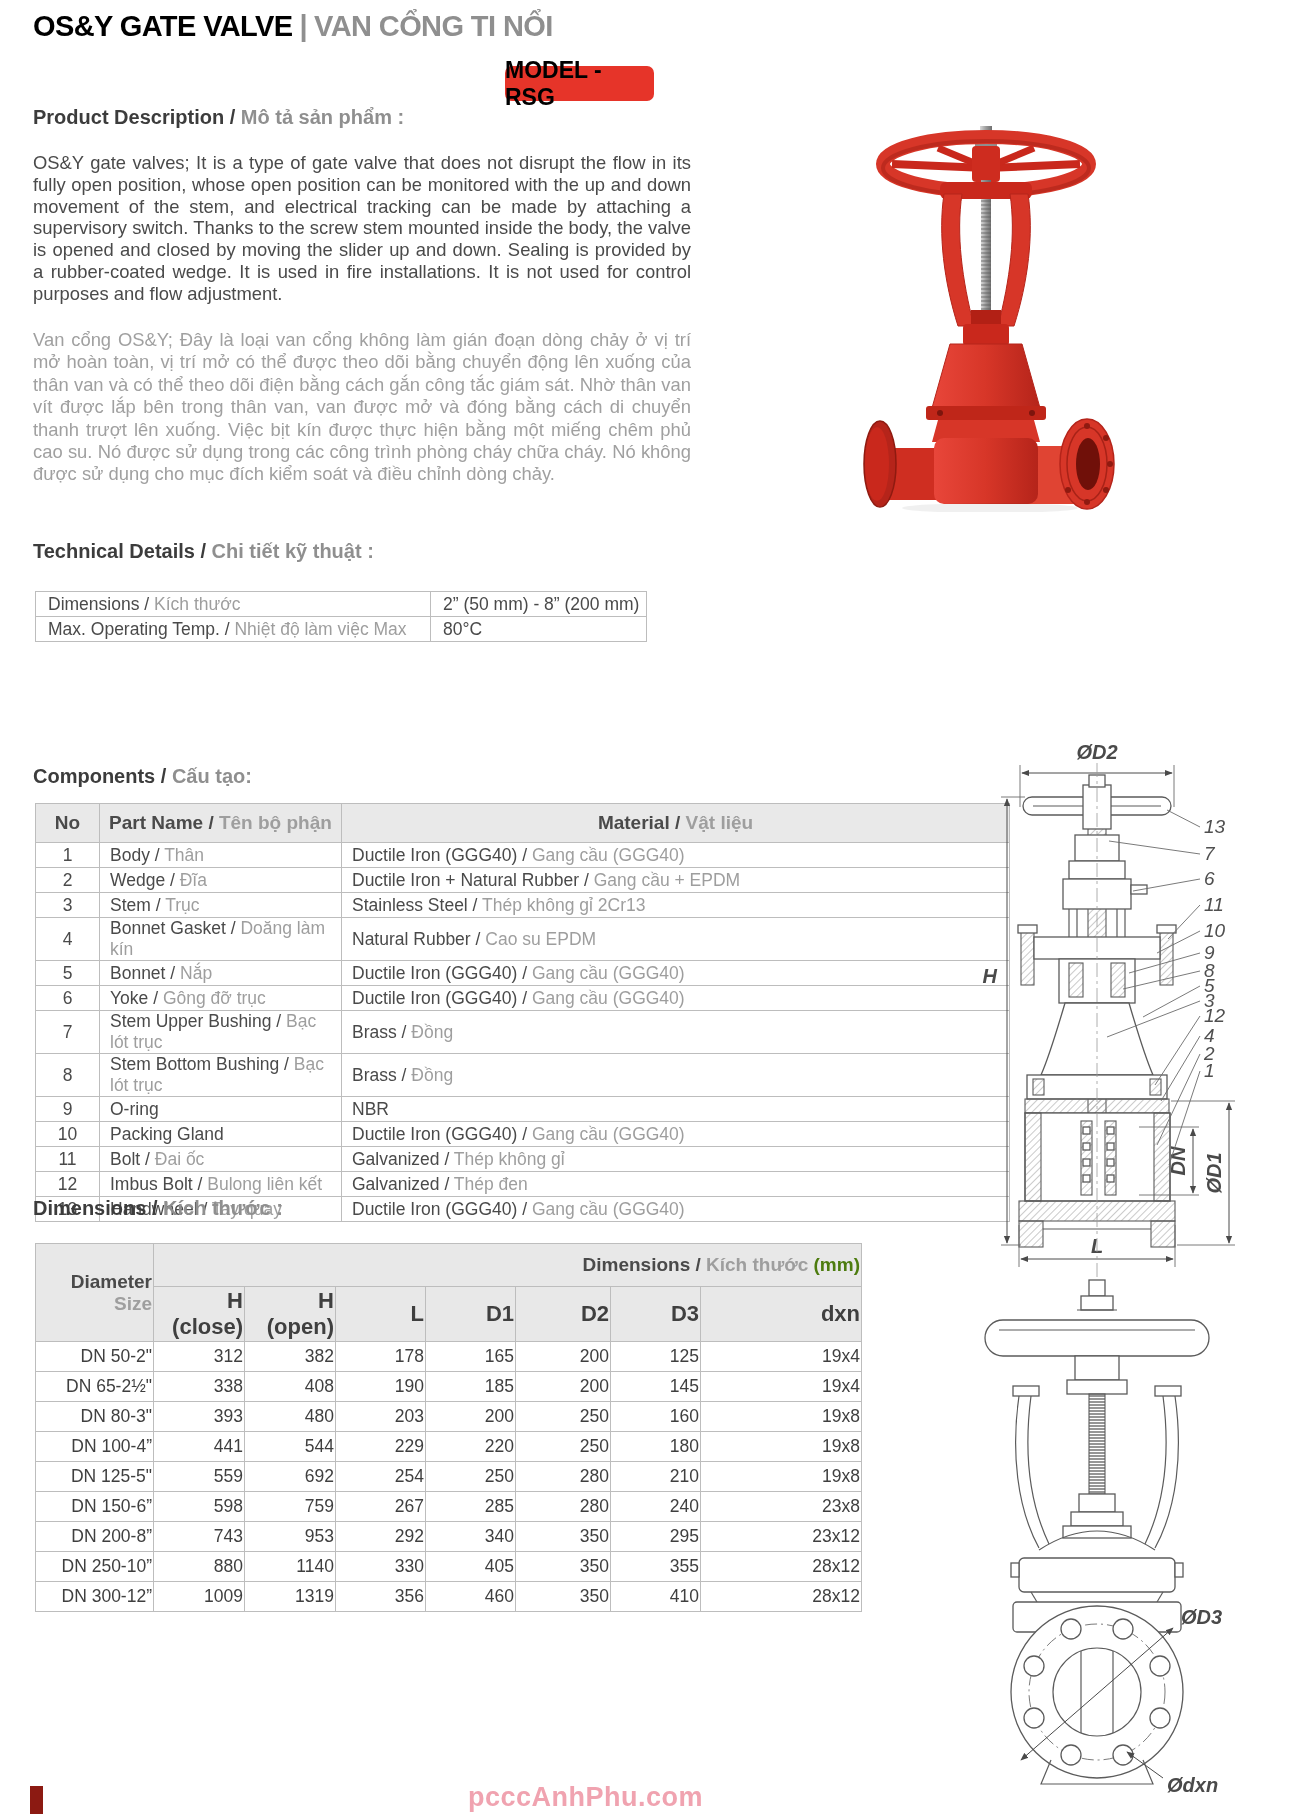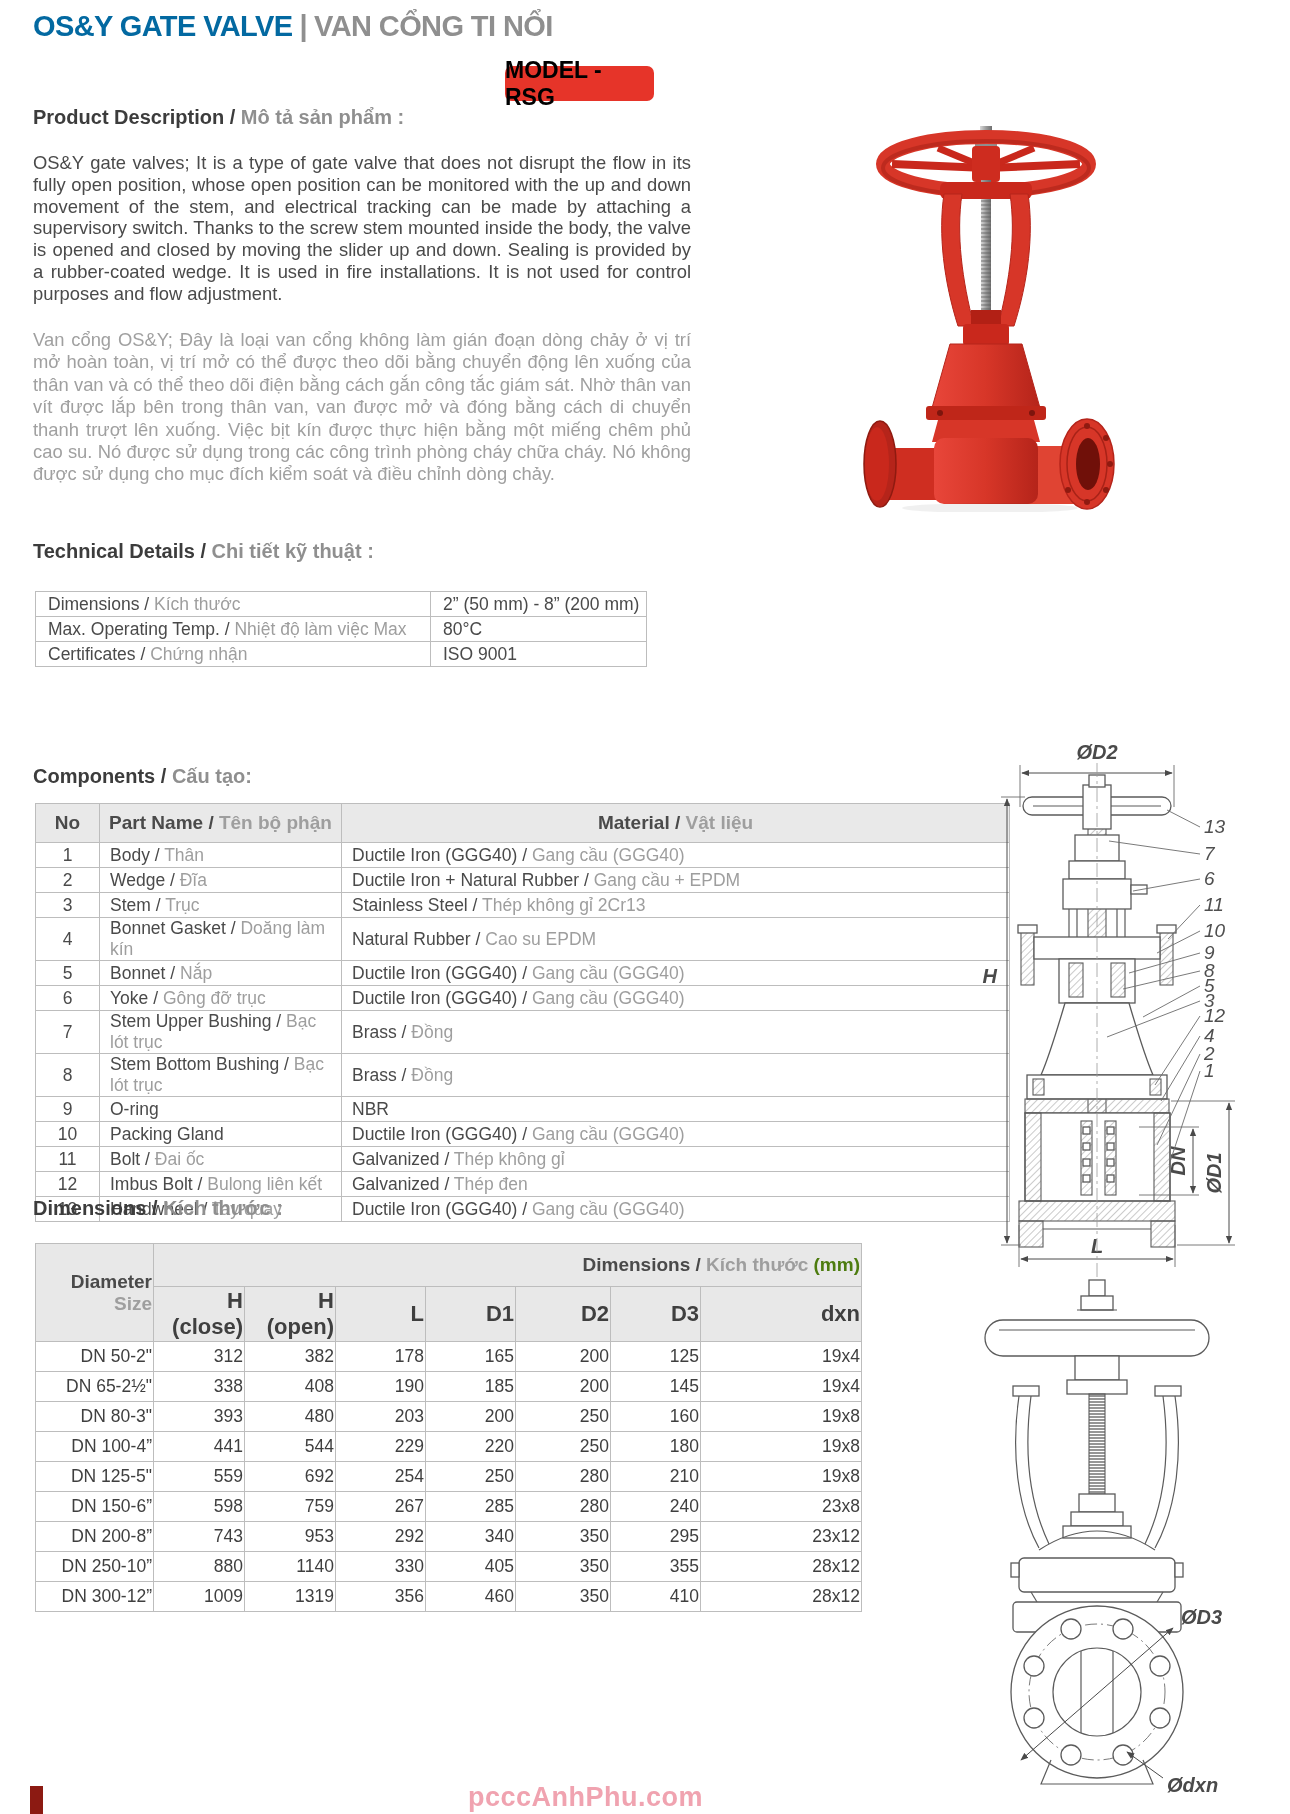--- a/index.html
+++ b/index.html
@@ -2,21 +2,21 @@
 <html><head>
 <meta charset="utf-8">
 <style>
   html,body{margin:0;padding:0;background:#ffffff;}
   .page{position:relative;width:1290px;height:1814px;background:#fff;
         font-family:"Liberation Sans",sans-serif;overflow:hidden;}
 
   
   .title{position:absolute;left:33px;top:10px;font-size:29px;font-weight:700;
          letter-spacing:-0.6px;white-space:nowrap;}
-  .title .t-en{color:#0369a1}
+  .title .t-en{color:#000000}
   .title .t-sep{color:#8f8f8f;padding:0 7px;}
   .title .t-vi{color:#8f8f8f}
 
   
   .badge{position:absolute;left:505px;top:66px;width:149px;height:35px;
          background:#e63429;border-radius:7px;color:#000000;font-size:23px;
          font-weight:700;display:flex;align-items:center;justify-content:center;}
 
   
   .sec-head{position:absolute;font-size:20px;font-weight:700;white-space:nowrap;}
@@ -172,24 +172,20 @@
         <col>
       </colgroup>
     <tbody id="tech-tbody">
         <tr>
           <td><span class="en">Dimensions /</span> <span class="vi">Kích thước</span></td>
           <td><span class="en">2” (50 mm) - 8” (200 mm)</span></td>
         </tr>
         <tr>
           <td><span class="en">Max. Operating Temp. /</span> <span class="vi">Nhiệt độ làm việc Max</span></td>
           <td><span class="en">80°C</span></td>
-        </tr>
-        <tr>
-          <td><span class="en">Certificates /</span> <span class="vi">Chứng nhận</span></td>
-          <td><span class="en">ISO 9001</span></td>
         </tr>
       </tbody>
   </table>
 
   <div class="sec-head" id="comp-head">
     <span class="en">Components /</span>
     <span class="vi">Cấu tạo:</span>
   </div>
   <table id="comp-table">
     <colgroup>

